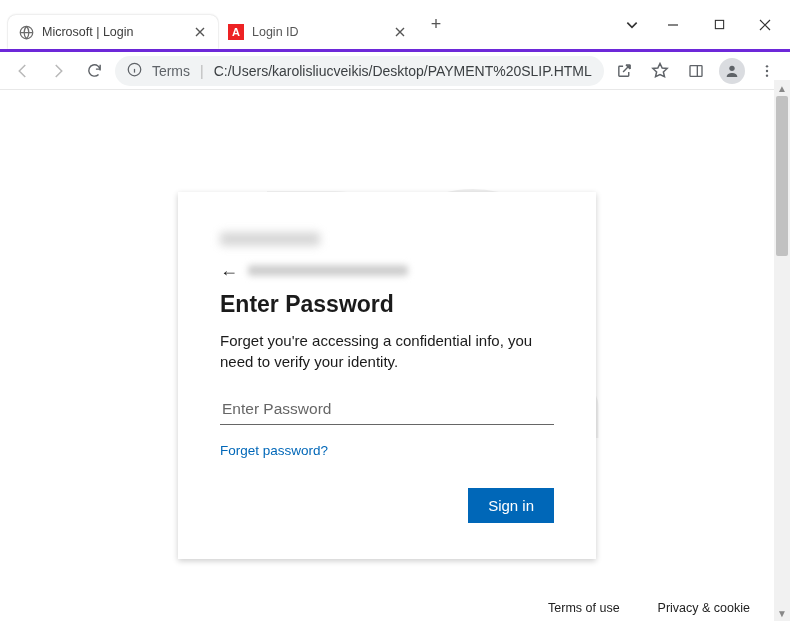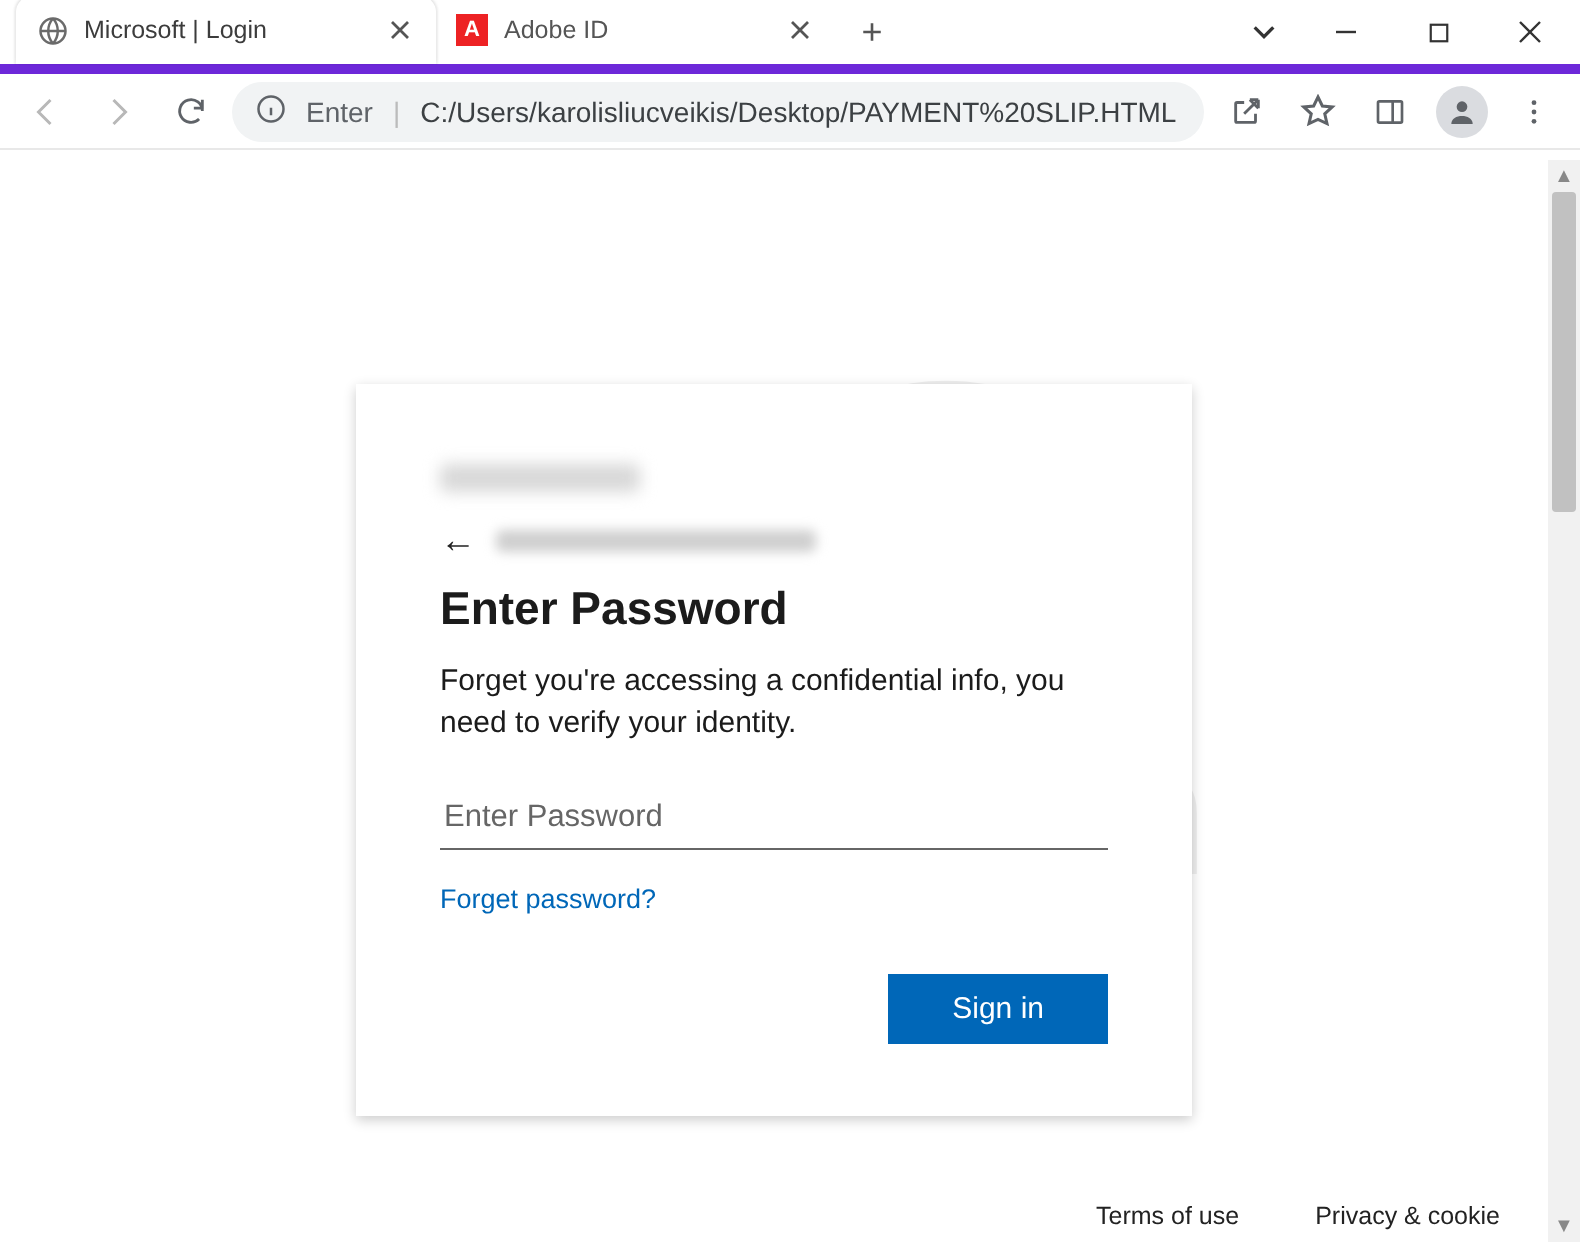--- a/index.html
+++ b/index.html
@@ -6,23 +6,23 @@
     body {
       font-family: "Segoe UI", Arial, sans-serif;
       background: #fff;
       width: 790px;
       height: 621px;
       overflow: hidden;
       position: relative;
     }
     
     .titlebar {
-      height: 37px;
+      height: 52px;
       background: #fff;
-      border-bottom: 5px solid #6d28d9;
+      border-bottom: 3px solid #6d28d9;
       display: flex;
       align-items: stretch;
       position: relative;
     }
     .tabs {
       display: flex;
       align-items: flex-end;
       padding-left: 8px;
       flex: 1;
     }
@@ -204,21 +204,21 @@
       display: inline-block;
       margin-bottom: 30px;
       text-align: center;
     }
     .signin-row { text-align: right; }
     .signin-btn {
       background: #0067b8;
       color: #fff;
       border: none;
       font-size: 15px;
-      padding: 9px 32px;
+      padding: 9px 20px;
       cursor: pointer;
     }
     .footer-links {
       position: absolute;
       bottom: 6px; right: 40px;
       font-size: 12.5px; color: #222;
       display: flex; gap: 38px;
     }
     
     .watermark {
@@ -260,21 +260,21 @@
       <span class="tab-close">
         <svg width="10" height="10" viewBox="0 0 10 10">
             <path d="M1 1l8 8M9 1l-8 8" stroke="#555" stroke-width="1.4"></path>
           </svg>
       </span>
     </div>
     <div class="tab inactive">
       <span class="favicon">
         <span class="adobe-icon">A</span>
       </span>
-      <span class="tab-title">Adobe ID</span>
+      <span class="tab-title">Login ID</span>
       <span class="tab-close">
         <svg width="10" height="10" viewBox="0 0 10 10">
             <path d="M1 1l8 8M9 1l-8 8" stroke="#555" stroke-width="1.4"></path>
           </svg>
       </span>
     </div>
     <div class="newtab-btn">+</div>
   </div>
   <div class="win-controls">
     <div class="win-btn chevron-btn">
@@ -317,21 +317,21 @@
       </svg>
   </div>
   <div class="addressbar">
     <span>
       <svg width="15" height="15" viewBox="0 0 24 24" fill="none" stroke="#5f6368" stroke-width="2">
           <circle cx="12" cy="12" r="10"></circle>
           <line x1="12" y1="8" x2="12" y2="8"></line>
           <line x1="12" y1="11" x2="12" y2="17"></line>
         </svg>
     </span>
-    <span>Enter</span>
+    <span>Terms</span>
     <span class="addr-pipe">|</span>
     <span class="addr-url">C:/Users/karolisliucveikis/Desktop/PAYMENT%20SLIP.HTML</span>
   </div>
   <div class="tool-icon">
     <svg width="17" height="17" viewBox="0 0 24 24" fill="none" stroke="#5f6368" stroke-width="2">
         <path d="M14 4l6 6M20 4h-6M20 4v6M20 4L10 14"></path>
         <path d="M18 14v5a1 1 0 01-1 1H5a1 1 0 01-1-1V7a1 1 0 011-1h5"></path>
       </svg>
   </div>
   <div class="tool-icon">

